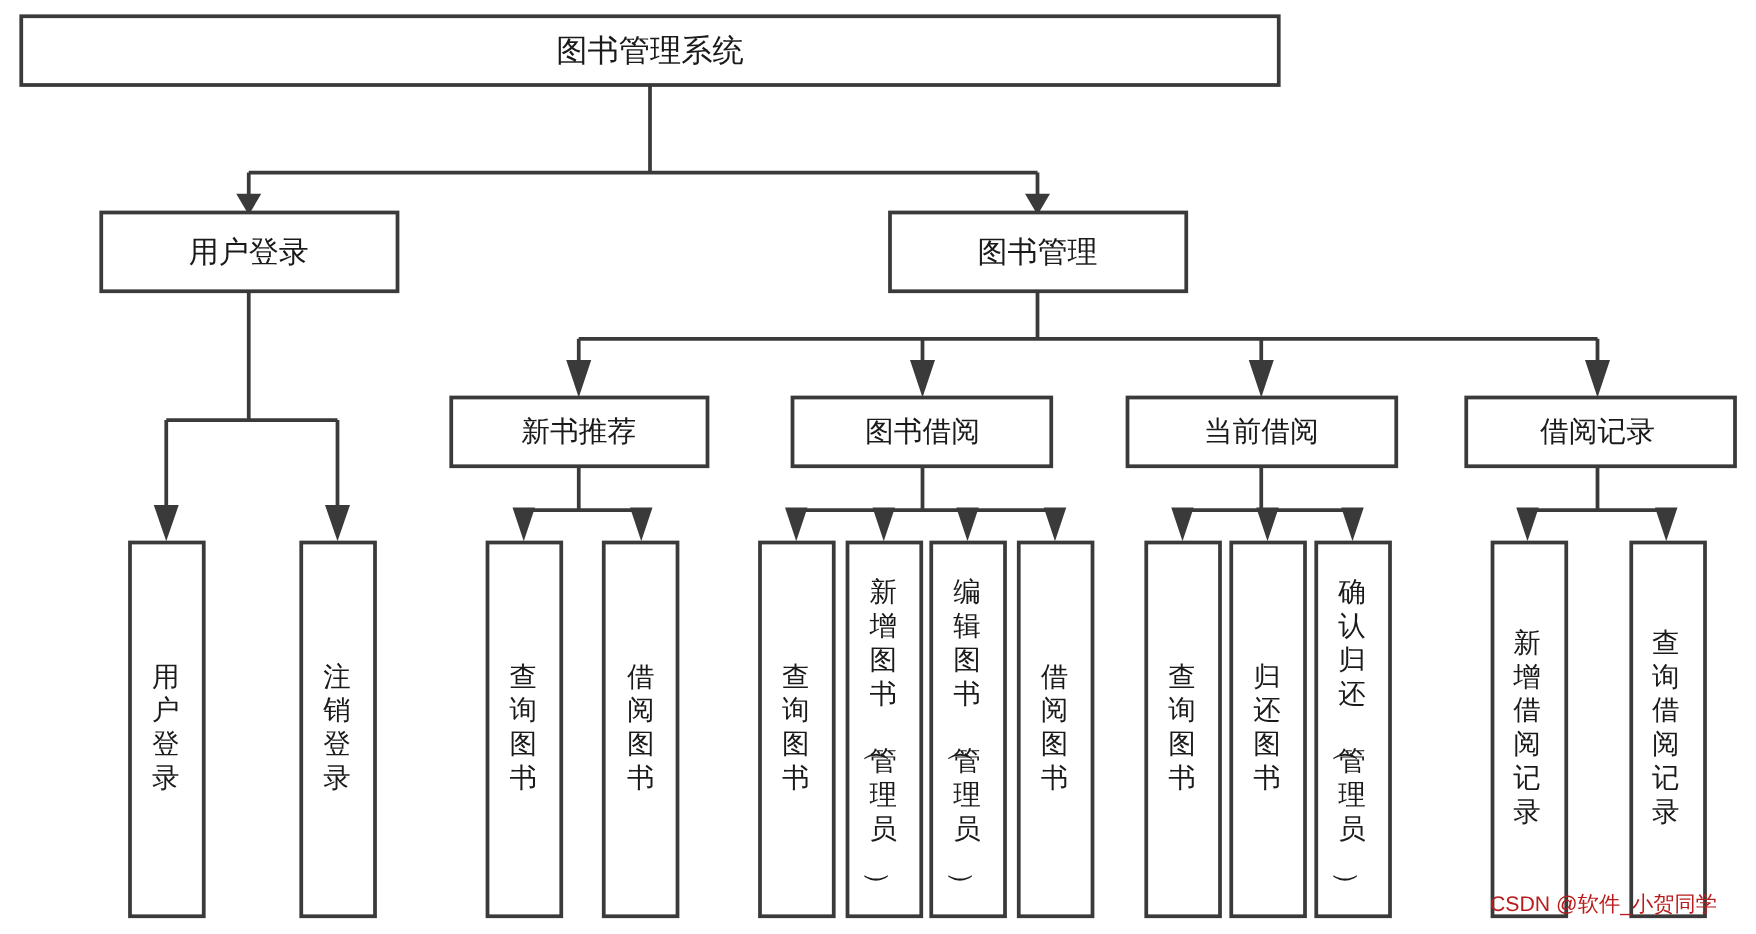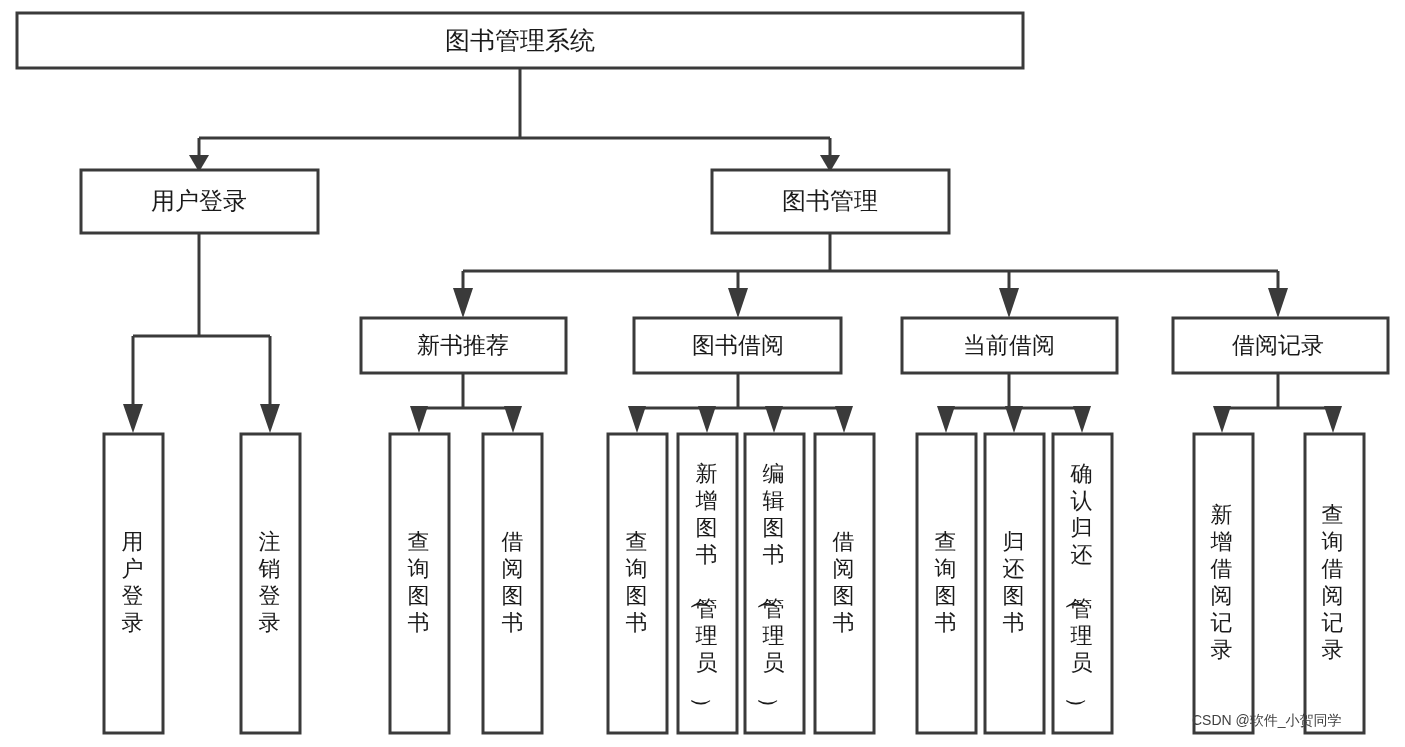--- a/index.html
+++ b/index.html
@@ -20,22 +20,22 @@
   .lbl-root{font-size:25px;}
   .lbl-l2{font-size:24px;}
   .lbl-l3{font-size:23px;}
   .lbl-leaf{font-size:22px;letter-spacing:1px;}
   .edge{stroke:#3a3a3a;stroke-width:3;fill:none;}
   .arrow-head{fill:#3a3a3a;stroke:none;}
   #watermark{
     position:absolute;
     left:1192px;top:712px;
     font-family:"Liberation Sans","DejaVu Sans",sans-serif;
-    font-size:14px;
-    color:#404040;
+    font-size:17px;
+    color:#b91c1c;
     white-space:nowrap;
     pointer-events:none;
   }
 </style>
 </head>
 <body>
 
 <div id="diagram-root">
 
   <svg id="tree" viewBox="0 0 1405 747">

